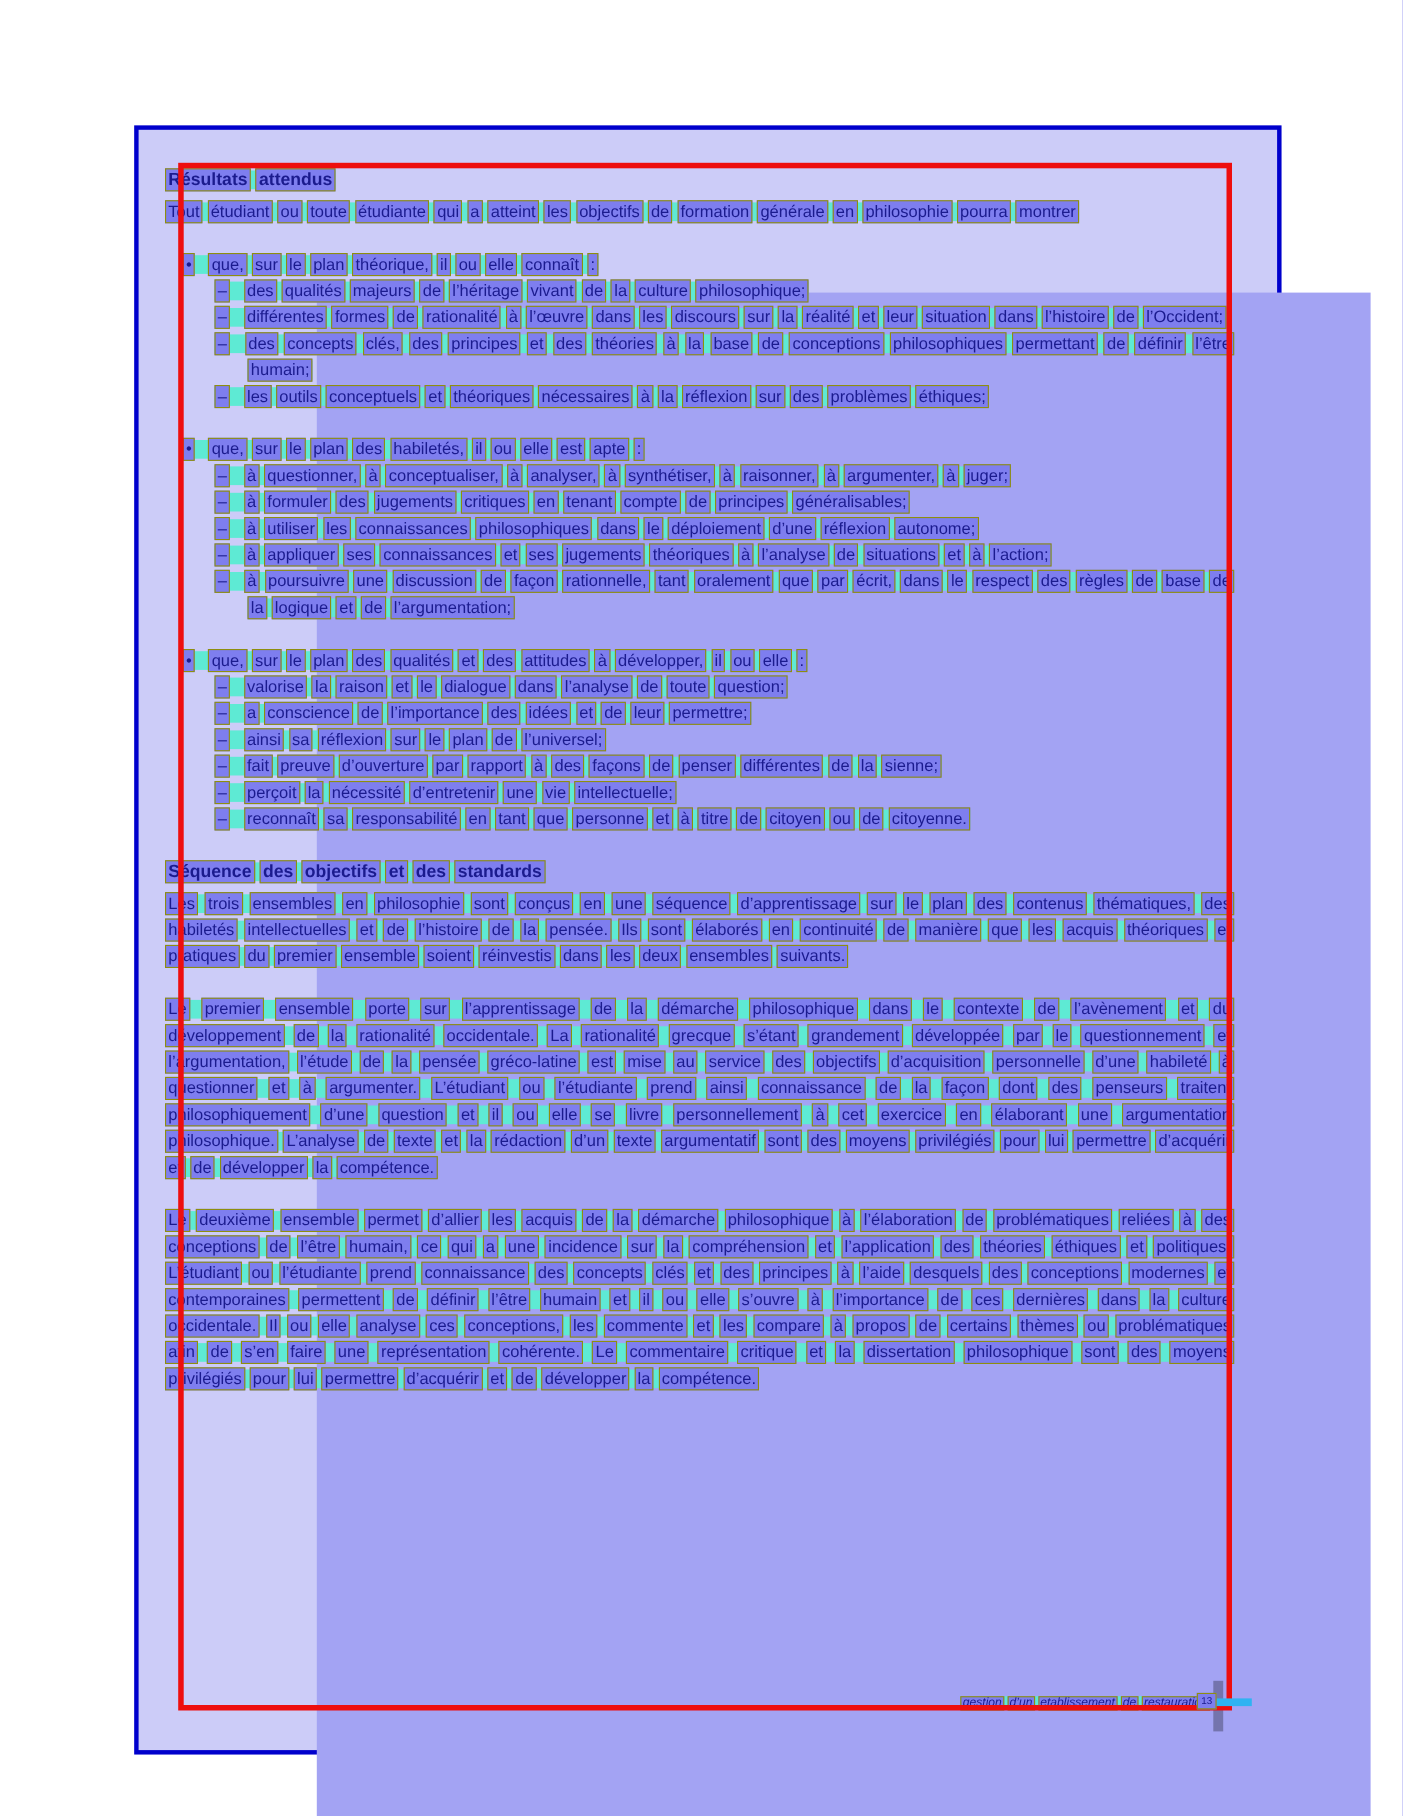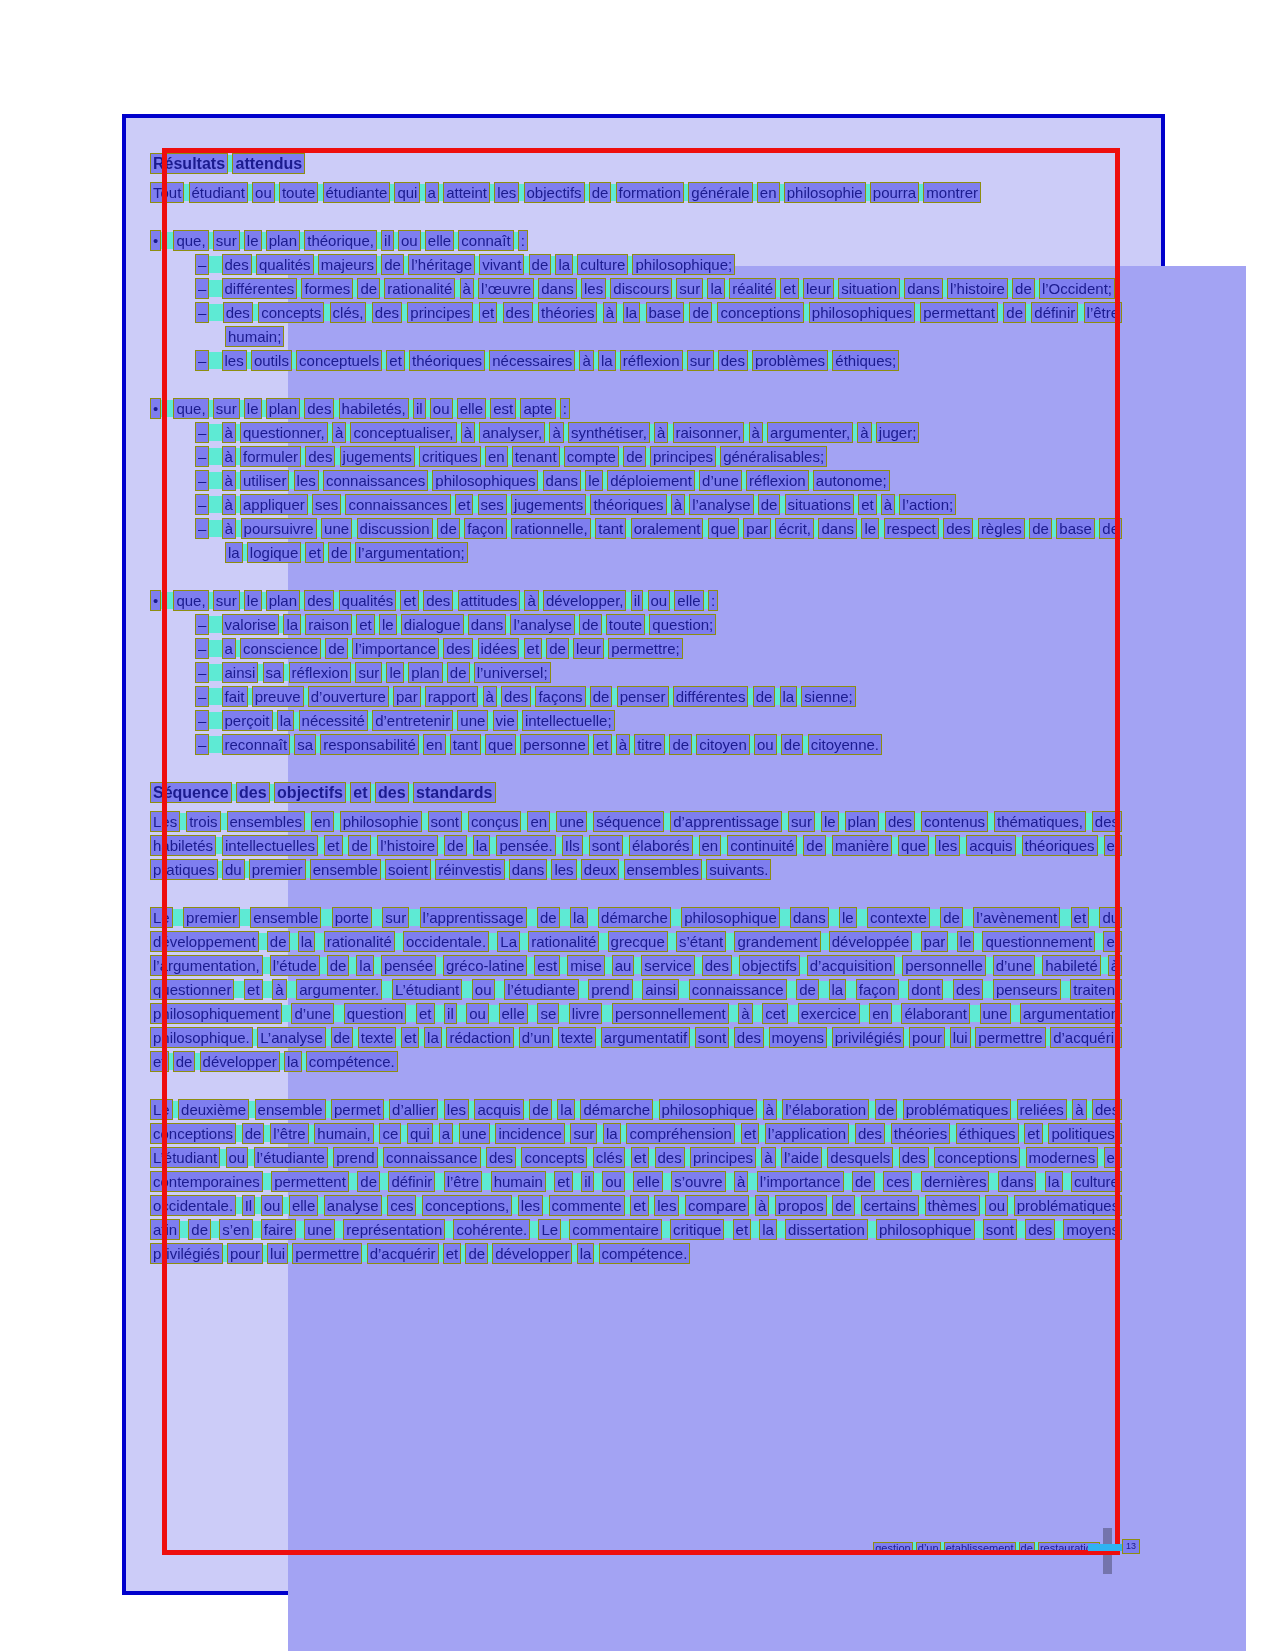--- a/index.html
+++ b/index.html
@@ -18,45 +18,45 @@
   .red-box {
     position:absolute; left:162px; top:148px; width:958px; height:1407px;
     border:5px solid #ee0e0e; box-sizing:border-box; z-index:30; pointer-events:none;
   }
   .content {
     position:absolute; left:150px; top:152px; width:972px; z-index:5;
     color:#1b1b8e; font-size:15px; line-height:24px; text-align:justify;
   }
   .block { margin:0; }
   .h { font-weight:bold; font-size:16px; margin-bottom:5px; }
-  .b1 { padding-left:25px; text-indent:-25px; }
+  .b1 { padding-left:25px; text-indent:-25px;margin-left:16px; }
   .b2 { padding-left:75px; text-indent:-30px; }
   .gap { height:24px; }
   .ribbon { background:#5eead4; }
   .w {
     display:inline-block; background:#7e7eef; border:1px solid #8e8e0e;
     padding:0 2px; line-height:19px; text-indent:0; white-space:nowrap;
   }
   .marker { margin-right:8px; }
   .h .w { font-weight:bold; }
   .footer {
     position:absolute; left:600px; top:1541px; width:500px; text-align:right;
     font-size:11px; line-height:14px; z-index:6; color:#1b1b8e;
   }
-  .footer .w { line-height:11px; padding:0 1px; }
+  .footer .w { line-height:11px; padding:0 1px;font-style:italic; }
   .caret {
     position:absolute; left:1103px; top:1528px; width:9px; height:46px;
     background:#7474ad; z-index:4;
   }
   .cyan-strip {
     position:absolute; left:1088px; top:1544px; width:50px; height:7px;
     background:#2fb3f2; z-index:31;
   }
   .pagenum {
-    position:absolute; left:1122px; top:1539px; z-index:32;
+    position:absolute; left:1088px; top:1539px; z-index:32;
     font-size:9px; color:#1b1b8e;
   }
   .pagenum .w { line-height:13px; padding:0 3px; }
 </style>
 </head>
 <body>
 
 <div class="page">
   <div class="inner-region"></div>
 </div>

